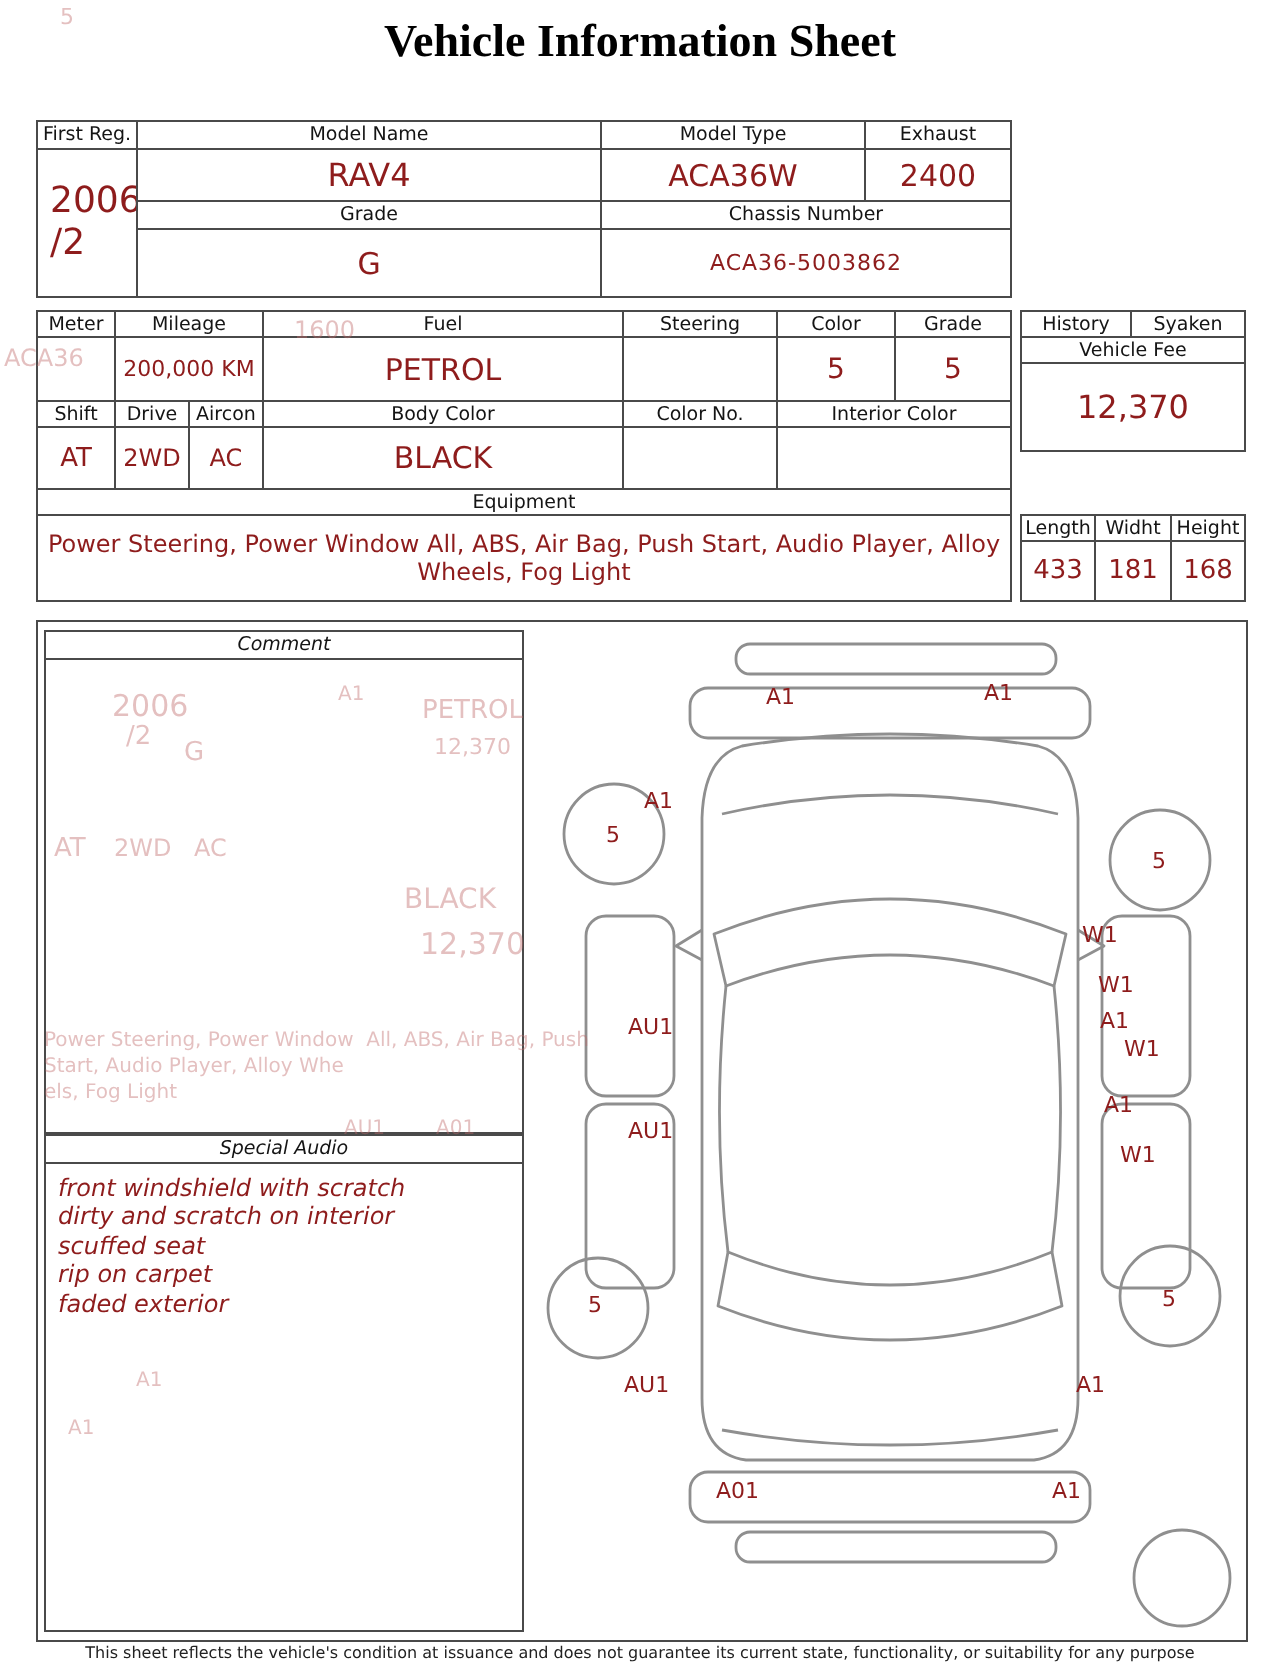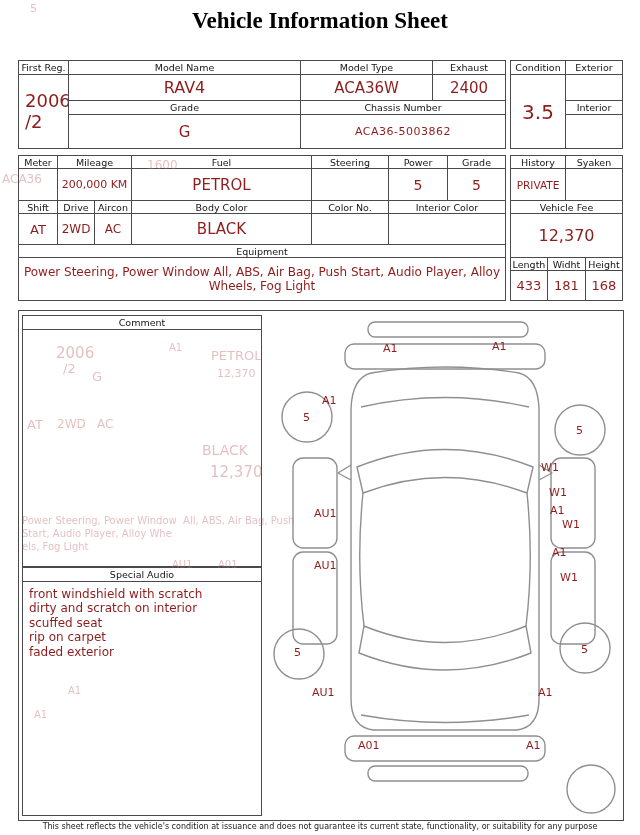--- a/index.html
+++ b/index.html
@@ -7,21 +7,21 @@
         font-family:"DejaVu Sans",sans-serif;}
   .title{position:absolute;top:8px;left:0;right:0;text-align:center;
          font-family:"Liberation Serif","DejaVu Serif",serif;font-size:23px;font-weight:bold;color:#000;}
   .t{position:absolute;border-collapse:collapse;table-layout:fixed;}
   .t td{border:1px solid var(--border,#4a4a4a);text-align:center;vertical-align:middle;
         padding:0;overflow:hidden;}
   .t td.h{font-size:9.5px;color:var(--label,#141414);}
   .t td.v{color:var(--accent,#8e1c1c);}
   .eq{font-size:12px;text-align:left;vertical-align:top;padding:2px 4px;line-height:1.18;
       word-break:break-all;}
-  .box{position:absolute;border:1px solid var(--border,#4a4a4a);}
+  .box{position:absolute;border:1px solid var(--border,#4a4a4a);font-style:italic;}
   .box-header{height:13px;border-bottom:1px solid var(--border,#4a4a4a);font-size:9.5px;
               line-height:13px;text-align:center;color:var(--label,#141414);}
   .note-body{padding:5px 6px;}
   .note-line{color:var(--accent,#8e1c1c);font-size:12px;line-height:1.2;}
   .diagram{position:absolute;left:265px;top:315px;width:358px;height:500px;}
   .diagram svg{position:absolute;left:0;top:0;}
   .mark{position:absolute;color:var(--accent,#8e1c1c);font-size:11px;white-space:pre;}
   .ghost-layer{position:absolute;left:0;top:0;width:640px;height:835px;pointer-events:none;}
   .ghost{position:absolute;color:var(--ghost,#c06a6a);opacity:.42;white-space:pre;}
   .footer{position:absolute;left:0;right:0;top:822px;text-align:center;font-size:8px;color:#222;}
@@ -58,60 +58,38 @@
       <td class="h">Grade</td>
       <td class="h" colspan="2">Chassis Number</td>
     </tr>
     <tr style="height:34px">
       <td class="v" style="font-size:15px;">G</td>
       <td class="v" colspan="2" style="font-size:11px;letter-spacing:.5px;">ACA36-5003862</td>
     </tr>
   </tbody>
     </table>
 
-  <table class="t" style="left:510px;top:60px;width:112px;">
-    <colgroup>
-        <col style="width:55px">
-        <col style="width:57px">
-      </colgroup>
-    <tbody>
-        <tr style="height:14px">
-      <td class="h">Condition</td>
-      <td class="h">Exterior</td>
-    </tr>
-    <tr style="height:26px">
-      <td class="v" rowspan="3" style="font-size:20px;">3.5</td>
-      <td class="v"></td>
-    </tr>
-    <tr style="height:14px">
-      <td class="h">Interior</td>
-    </tr>
-    <tr style="height:34px">
-      <td class="v"></td>
-    </tr>
-  </tbody>
-    </table>
 
   <table class="t" style="left:18px;top:155px;width:487px;">
     <colgroup>
       <col style="width:39px">
         <col style="width:37px">
         <col style="width:37px">
       <col style="width:180px">
         <col style="width:77px">
         <col style="width:59px">
         <col style="width:58px">
     </colgroup>
     <tbody>
         <tr style="height:13px">
       <td class="h">Meter</td>
       <td class="h" colspan="2">Mileage</td>
       <td class="h">Fuel</td>
       <td class="h">Steering</td>
-      <td class="h">Power</td>
+      <td class="h">Color</td>
       <td class="h">Grade</td>
     </tr>
     <tr style="height:32px">
       <td class="v"></td>
       <td class="v" colspan="2" style="font-size:11px;">200,000 KM</td>
       <td class="v" style="font-size:15px;">PETROL</td>
       <td class="v"></td>
       <td class="v" style="font-size:14px;">5</td>
       <td class="v" style="font-size:14px;">5</td>
     </tr>
@@ -142,24 +120,20 @@
 
   <table class="t" style="left:510px;top:155px;width:112px;">
     <colgroup>
         <col style="width:55px">
         <col style="width:57px">
       </colgroup>
     <tbody>
         <tr style="height:13px">
       <td class="h">History</td>
       <td class="h">Syaken</td>
-    </tr>
-    <tr style="height:32px">
-      <td class="v" style="font-size:10.5px;">PRIVATE</td>
-      <td class="v"></td>
     </tr>
     <tr style="height:13px">
       <td class="h" colspan="2">Vehicle Fee</td>
     </tr>
     <tr style="height:44px">
       <td class="v" colspan="2" style="font-size:16px;">12,370</td>
     </tr>
   </tbody>
     </table>
 

